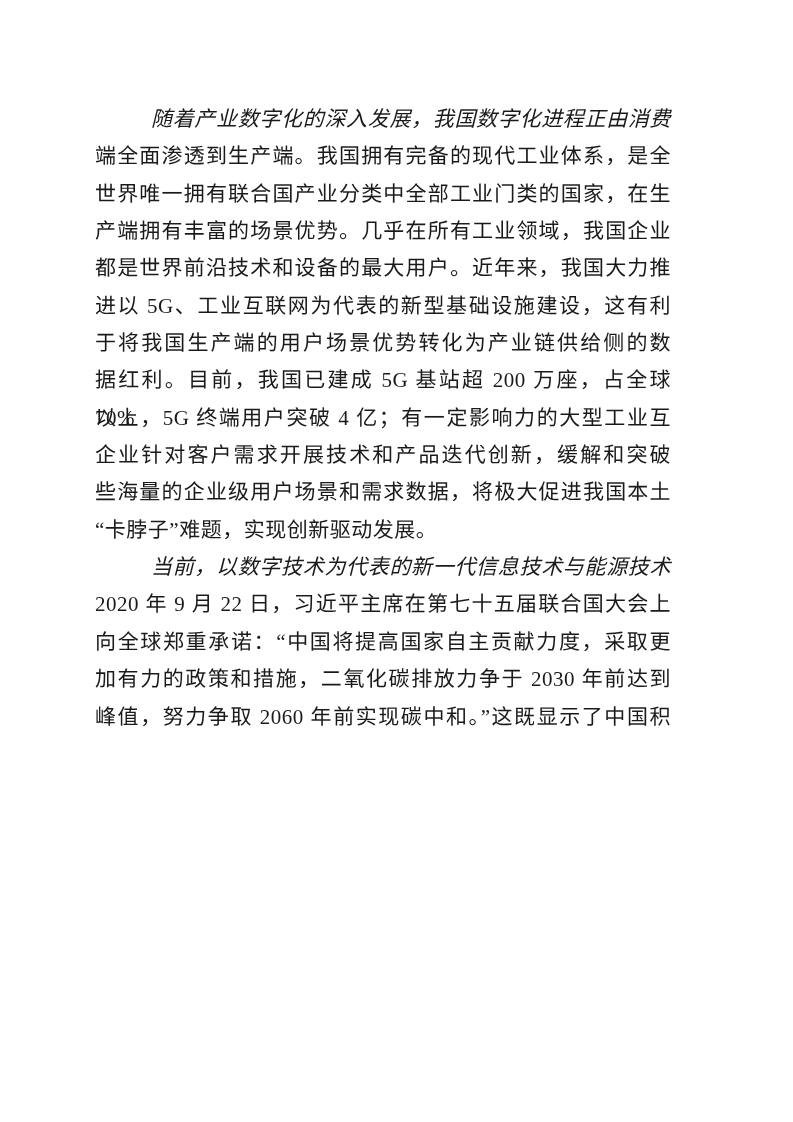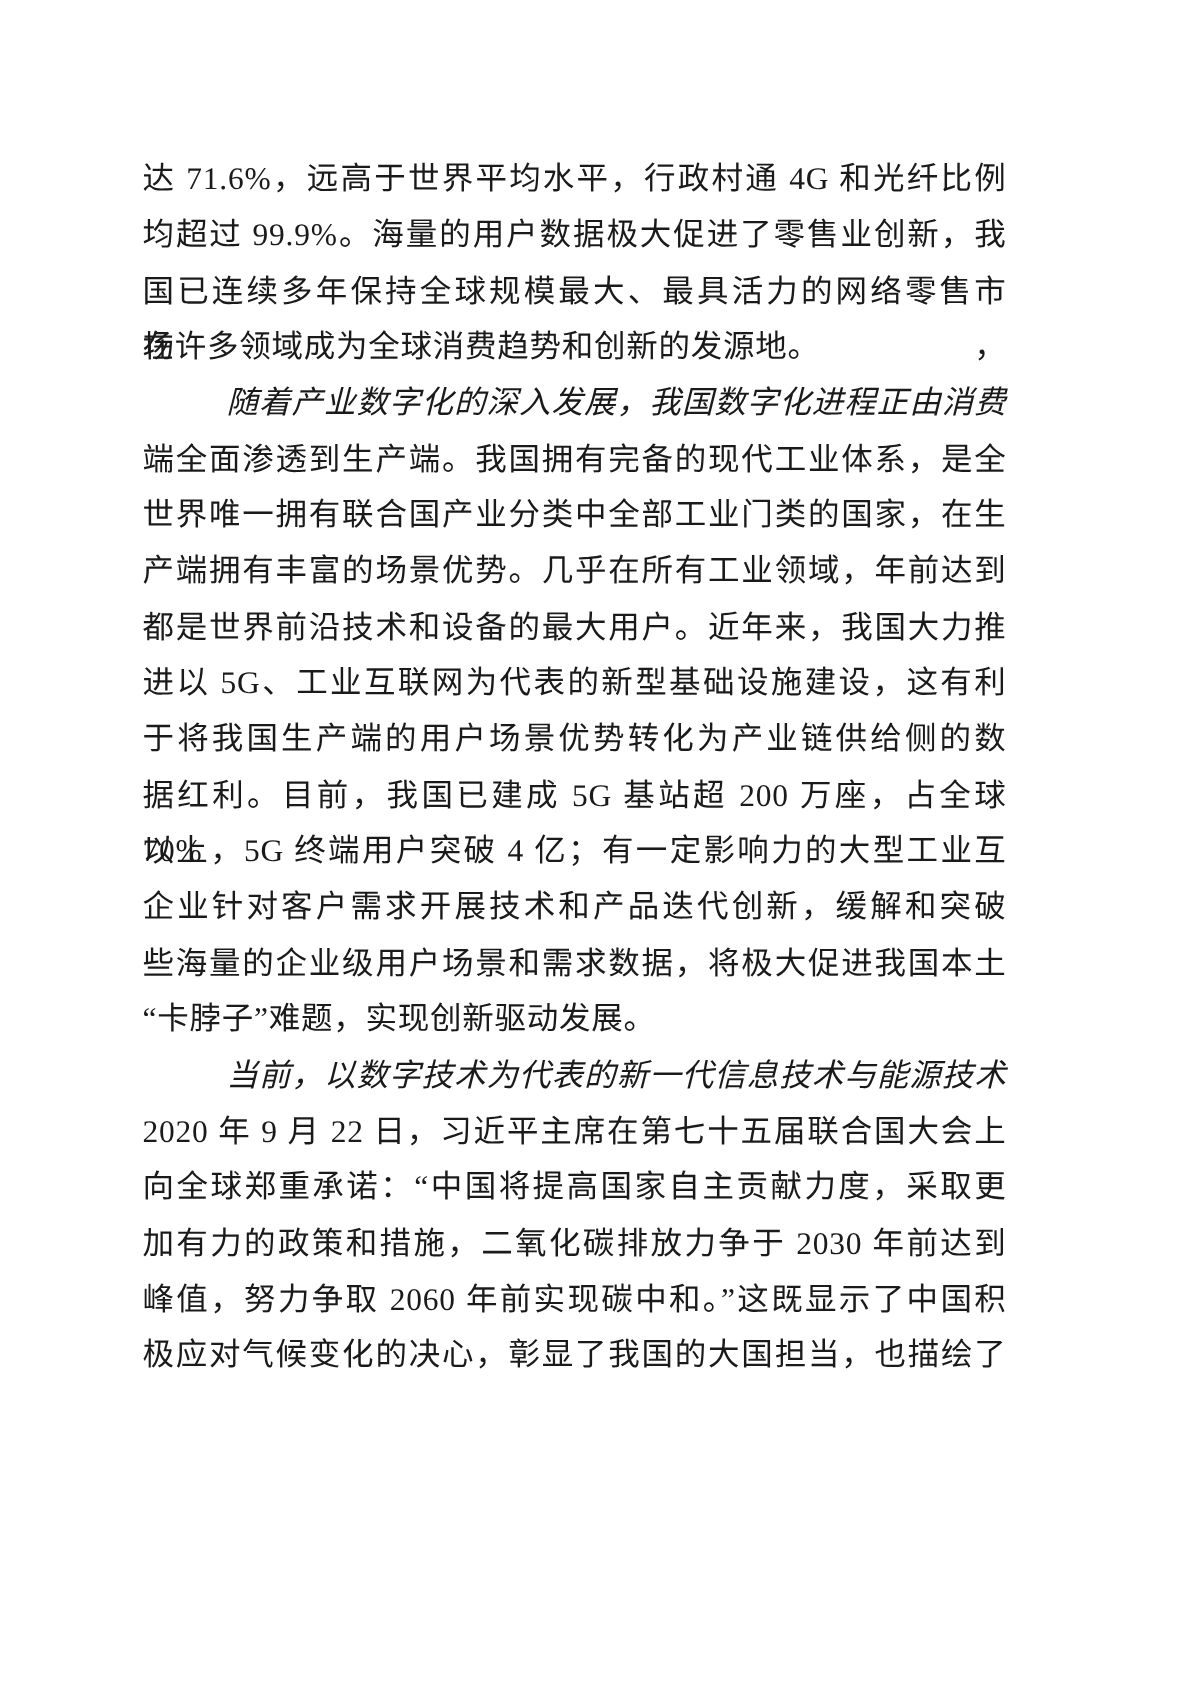--- a/index.html
+++ b/index.html
@@ -43,45 +43,38 @@
   .line.para-end {
     text-align-last: left;
   }
 </style>
 </head>
 <body>
 
 <div class="page">
   <div class="content">
 
-    <div class="para">
-      <div class="line">达 71.6%，远高于世界平均水平，行政村通 4G 和光纤比例</div>
-      <div class="line">均超过 99.9%。海量的用户数据极大促进了零售业创新，我</div>
-      <div class="line">国已连续多年保持全球规模最大、最具活力的网络零售市场，</div>
-      <div class="line para-end">在许多领域成为全球消费趋势和创新的发源地。</div>
-    </div>
 
     <div class="para">
       <div class="line indent">随着产业数字化的深入发展，我国数字化进程正由消费</div>
       <div class="line">端全面渗透到生产端。我国拥有完备的现代工业体系，是全</div>
       <div class="line">世界唯一拥有联合国产业分类中全部工业门类的国家，在生</div>
-      <div class="line">产端拥有丰富的场景优势。几乎在所有工业领域，年前达到</div>
+      <div class="line">产端拥有丰富的场景优势。几乎在所有工业领域，我国企业</div>
       <div class="line">都是世界前沿技术和设备的最大用户。近年来，我国大力推</div>
       <div class="line">进以 5G、工业互联网为代表的新型基础设施建设，这有利</div>
       <div class="line">于将我国生产端的用户场景优势转化为产业链供给侧的数</div>
       <div class="line">据红利。目前，我国已建成 5G 基站超 200 万座，占全球 70%</div>
       <div class="line">以上，5G 终端用户突破 4 亿；有一定影响力的大型工业互</div>
       <div class="line">企业针对客户需求开展技术和产品迭代创新，缓解和突破</div>
       <div class="line">些海量的企业级用户场景和需求数据，将极大促进我国本土</div>
       <div class="line para-end">“卡脖子”难题，实现创新驱动发展。</div>
     </div>
 
     <div class="para">
       <div class="line indent">当前，以数字技术为代表的新一代信息技术与能源技术</div>
       <div class="line">2020 年 9 月 22 日，习近平主席在第七十五届联合国大会上</div>
       <div class="line">向全球郑重承诺：“中国将提高国家自主贡献力度，采取更</div>
       <div class="line">加有力的政策和措施，二氧化碳排放力争于 2030 年前达到</div>
       <div class="line">峰值，努力争取 2060 年前实现碳中和。”这既显示了中国积</div>
-      <div class="line">极应对气候变化的决心，彰显了我国的大国担当，也描绘了</div>
     </div>
 
   </div>
 </div>
 
 </body></html>

